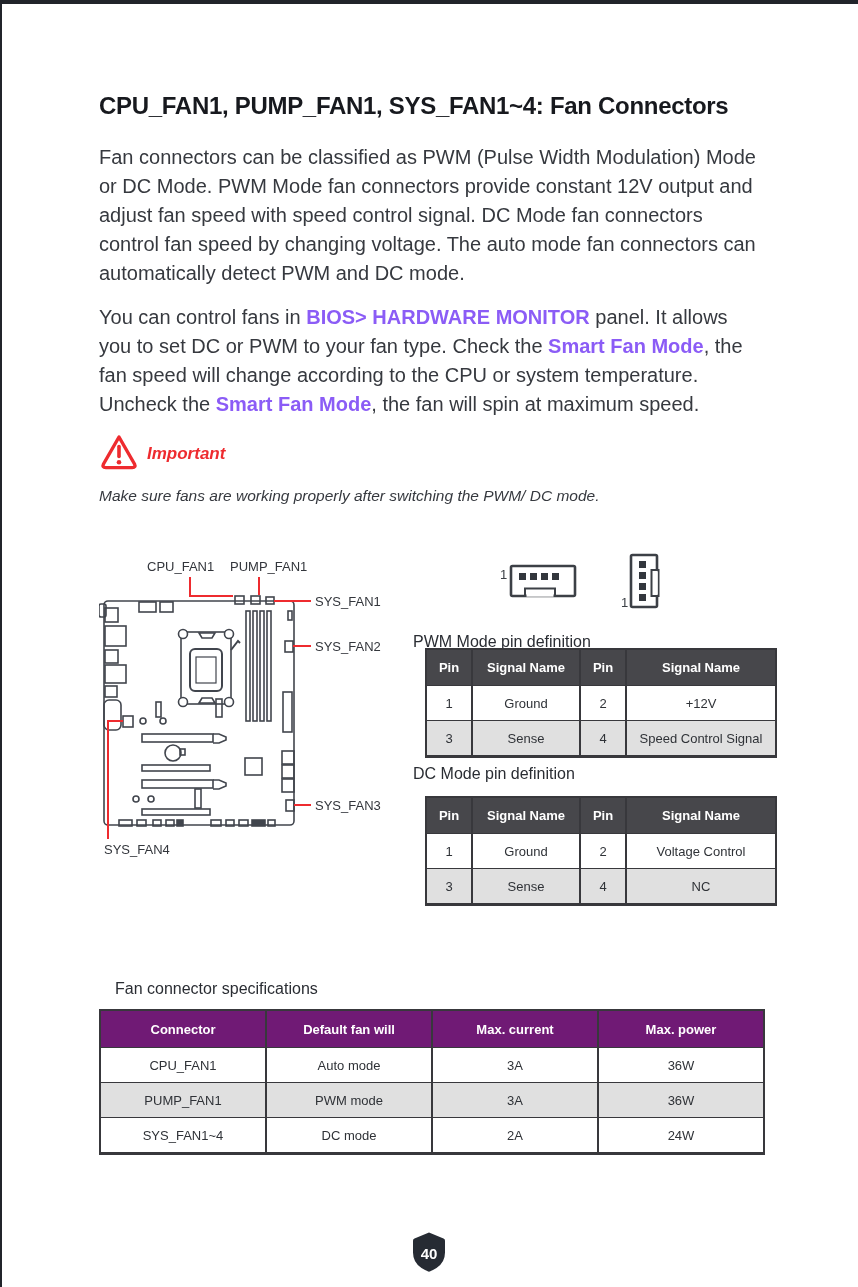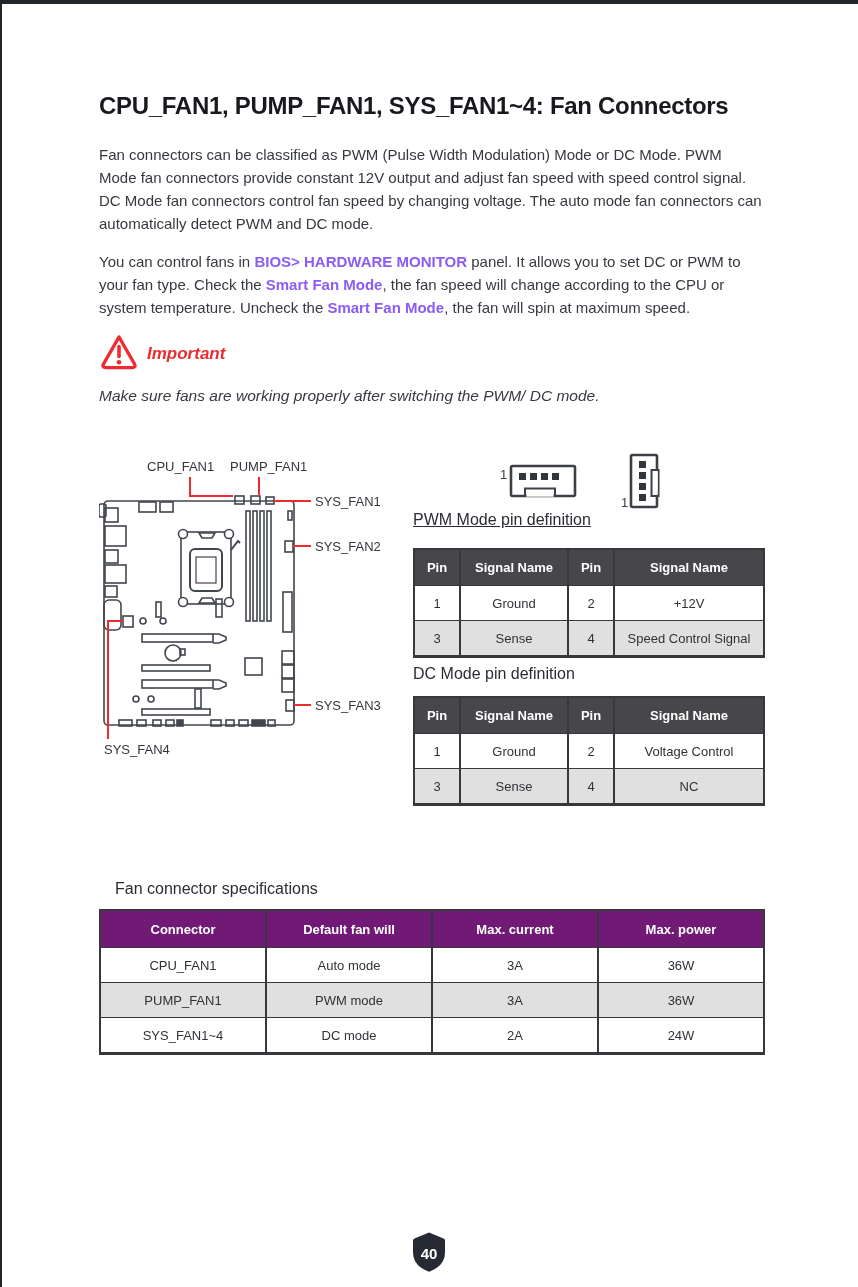--- a/index.html
+++ b/index.html
@@ -2,36 +2,36 @@
 <html><head>
 <meta charset="utf-8">
 <style>
   html,body{margin:0;padding:0;background:#ffffff;}
   .page{position:relative;width:858px;height:1287px;background:#ffffff;overflow:hidden;
         font-family:"Liberation Sans","DejaVu Sans",sans-serif;color:#36393f;}
   .edge-top{position:absolute;top:0;left:0;width:858px;height:4px;background:#21242a;}
   .edge-left{position:absolute;top:0;left:0;width:2px;height:1287px;background:#21242a;}
   .content{position:absolute;left:99px;top:92px;width:664px;}
   h1.title{margin:0 0 24px 0;font-size:24px;line-height:27px;font-weight:bold;color:#17191e;letter-spacing:-0.3px;}
-  p.body{margin:15px 0 10px 0;font-size:15px;line-height:23px;color:#36393f;}
+  p.body{margin:15px 0 10px 0;font-size:20px;line-height:29px;color:#36393f;}
   p.body strong{color:#8b5cf6;}
   .important-row{display:flex;align-items:center;gap:8px;margin-top:16px;height:38px;text-align:right;}
   .important-label{font-size:17px;font-weight:bold;font-style:italic;color:#ee2b2f;}
   .important-note{margin:12px 0 0 0;font-size:15.5px;line-height:21px;font-style:italic;color:#36393f;}
   .diagram-section{position:relative;margin-top:46px;height:384px;}
   .board-svg{position:absolute;left:0;top:0;}
   .hconn-svg{position:absolute;left:399px;top:8px;}
   .vconn-svg{position:absolute;left:519px;top:0px;}
   .tbl-caption{font-size:16px;line-height:20px;color:#2a2d33;}
-  .cap-pwm{position:absolute;left:314px;top:58px;text-decoration:underline;}
+  .cap-pwm{position:absolute;left:314px;top:80px;}
   .cap-dc{position:absolute;left:314px;top:212px;}
   .tbl-pwm{position:absolute;left:314px;top:96px;}
   .tbl-dc{position:absolute;left:314px;top:244px;}
   table.pin-table{border-collapse:collapse;width:350px;table-layout:fixed;font-size:13px;
-        border:2px solid #38383c;border-bottom-width:3px;}
+        border:2px solid #38383c;border-bottom-width:3px;margin-left:12px;}
   table.pin-table th{background:#47474b;color:#ffffff;font-weight:bold;height:35px;}
   table.pin-table td{height:34px;color:#2f3237;background:#ffffff;}
   table.pin-table tr.alt td{background:#e0e0e0;}
   table.pin-table th,table.pin-table td{border:1px solid #38383c;border-left-width:2px;border-right-width:2px;text-align:center;padding:0;}
   .spec-block{margin-top:43px;}
   .spec-caption{margin:0 0 10px 16px;}
   table.spec-table{border-collapse:collapse;width:664px;table-layout:fixed;font-size:13px;
         border:2px solid #38383c;border-bottom-width:3px;}
   table.spec-table th{background:#701a75;color:#ffffff;font-weight:bold;height:36px;}
   table.spec-table td{height:34px;color:#2f3237;background:#ffffff;}

